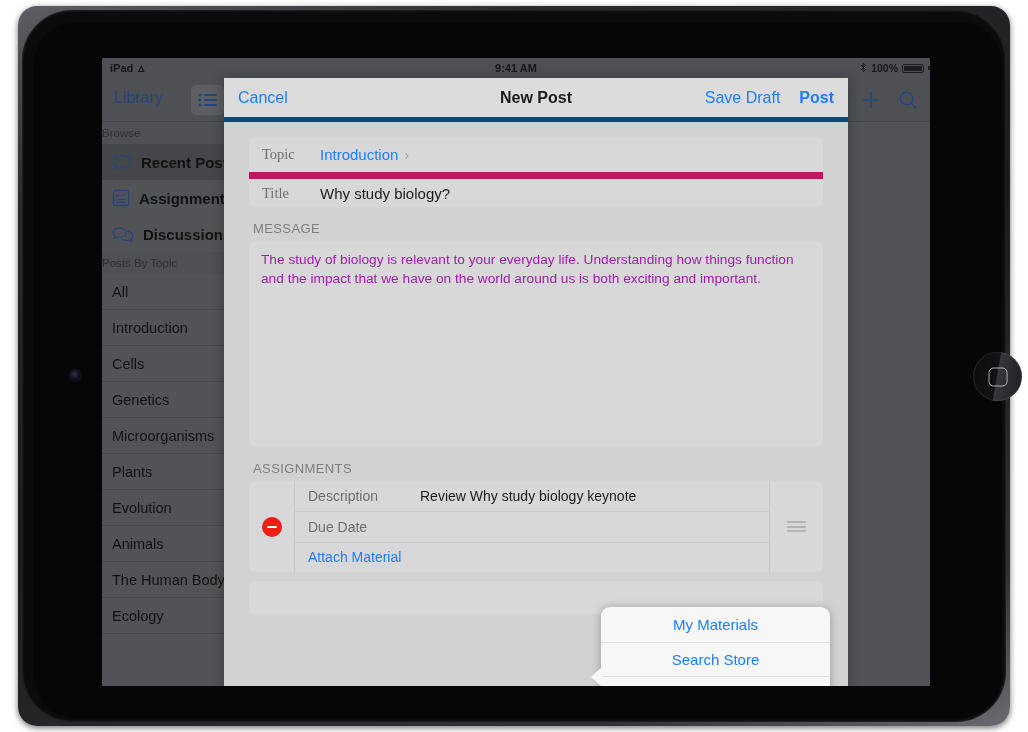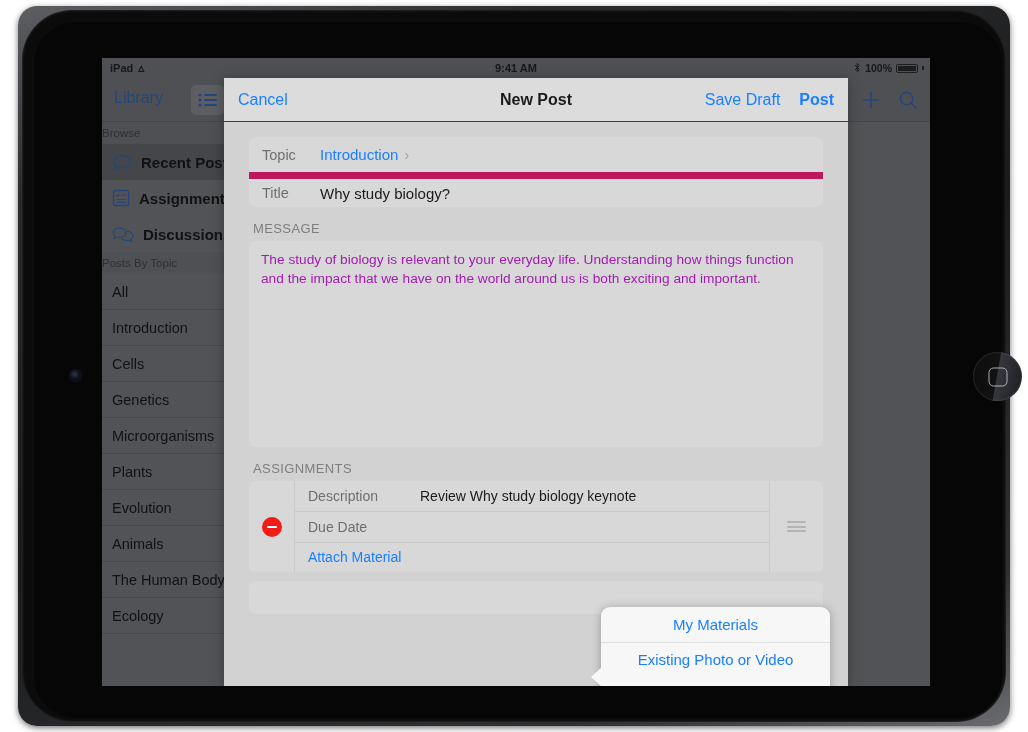--- a/index.html
+++ b/index.html
@@ -76,21 +76,21 @@
     position: absolute; left: 0; top: 0;
     width: 100%; height: 20px;
     background: #6a6c70;
     color: #202124;
     font-size: 11px;
     display: flex; align-items: center;
   }
   #sb-left { display: flex; align-items: center; gap: 5px; padding-left: 8px; font-weight: bold; }
   #sb-center { position: absolute; left: 0; right: 0; text-align: center; font-weight: bold; font-size: 11px; }
   #sb-right {
-    position: absolute; right: 6px; top: 0; height: 20px;
+    position: absolute; right: 0; top: 0; height: 20px;
     display: flex; align-items: center; gap: 4px; font-weight: bold; font-size: 10.5px;
   }
   .batt {
     width: 22px; height: 9px; border: 1px solid #26282b; border-radius: 2px;
     position: relative; display: inline-block;
   }
   .batt::after { content:""; position:absolute; left:1px; top:1px; bottom:1px; right:1px; background:#26282b; }
   .batt-cap { width: 2px; height: 4px; background: #26282b; border-radius: 0 1px 1px 0; }
   .wifi-glyph { font-size: 12px; line-height: 1; }
 
@@ -149,21 +149,21 @@
   
   #sheet {
     position: absolute;
     left: 122px; top: 20px;
     width: 624px; height: 608px;
     background: #d2d2d2;
     box-shadow: 0 1px 12px rgba(0,0,0,.30);
   }
   #sheet-nav {
     height: 44px; background: #dcdcdc;
-    border-bottom: 1px solid #0c4a6e;
+    border-bottom: 5px solid #0c4a6e;
     position: relative;
     display: flex; align-items: center;
   }
   #sheet-cancel { position: absolute; left: 14px; color: #1a7fff; font-size: 16px; }
   #sheet-title {
     position: absolute; left: 0; right: 0; text-align: center;
     font-size: 16px; font-weight: bold; color: #1b1b1b;
   }
   #sheet-actions { position: absolute; right: 14px; display: flex; align-items: center; gap: 19px; }
   #save-draft { color: #1a7fff; font-size: 16px; }
@@ -176,21 +176,21 @@
     background: #d8d8d8;
     border-radius: 7px;
     overflow: hidden;
   }
   .form-row {
     height: 35px;
     display: flex; align-items: center;
     padding-left: 13px;
   }
   .form-row + .form-row { border-top: 7px solid #be185d; }
-  .form-label { width: 58px; font-size: 14.5px; color: #6c6e70; }
+  .form-label { width: 58px; font-size: 14.5px; color: #6c6e70; font-family: Liberation Serif, serif; }
   .form-value { font-size: 15px; color: #1b1b1b; }
   .form-value.link { color: #1a7fff; display: flex; align-items: center; gap: 6px; }
   .chev { font-size: 14px; color: #9aa0a6; line-height: 1; }
 
   .section-label {
     font-size: 13px; color: #7c7e80;
     letter-spacing: .4px;
     margin: 14px 0 5px 4px;
   }
 
@@ -473,20 +473,21 @@
                 </span>
             </div>
           </div>
 
           <div id="assignment-empty"></div>
         </div>
 
         <div id="popover">
           <div id="pop-arrow"></div>
           <div class="pop-item">My Materials</div>
+          <div class="pop-item">Search Store</div>
           <div class="pop-item">Existing Photo or Video</div>
 
         </div>
 
       </div>
     </div>
   </div>
 </div>
 
 </body></html>

